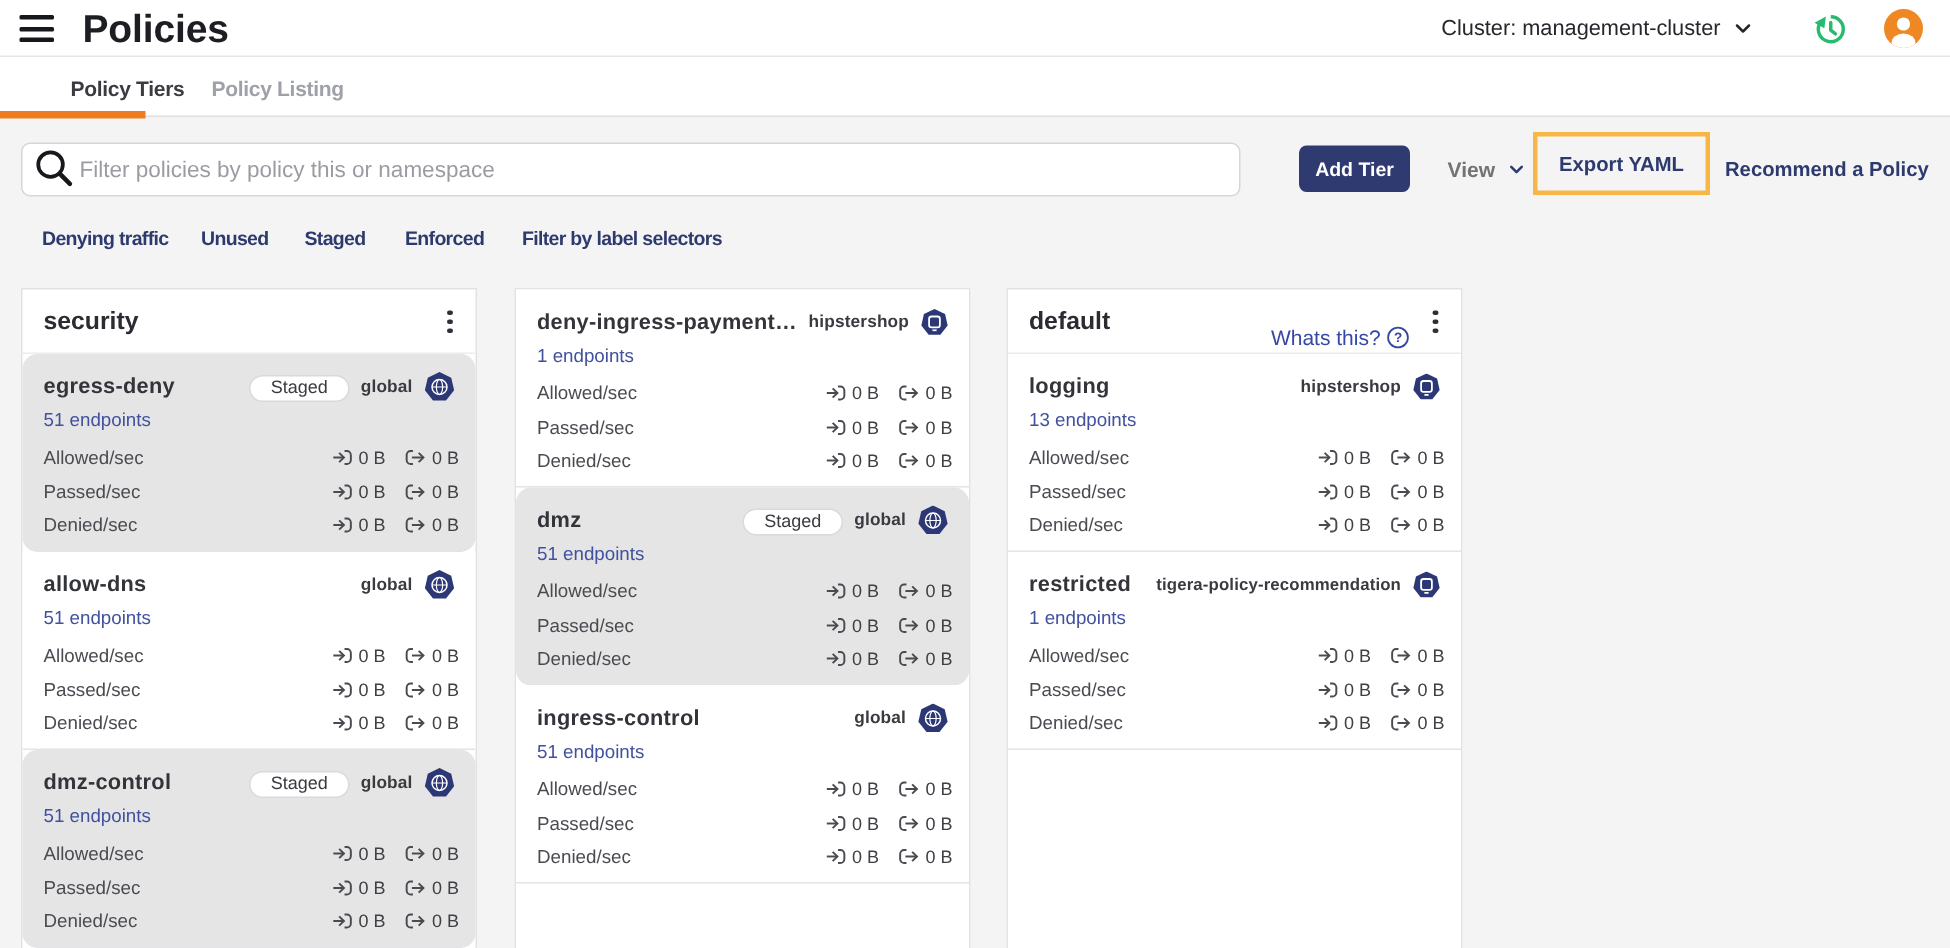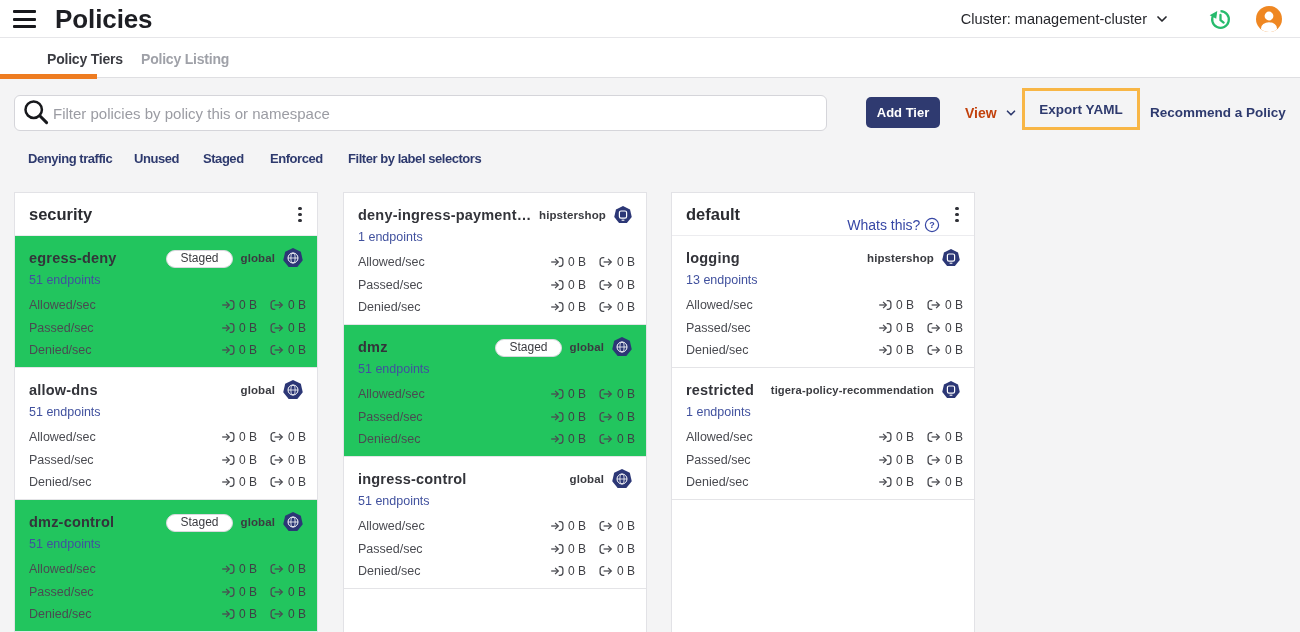--- a/index.html
+++ b/index.html
@@ -14,35 +14,35 @@
 
 .tabs { position:absolute; left:0; top:38px; width:1300px; height:40px; background:#fff; border-bottom:1px solid #dfdfe2; }
 .tab1 { position:absolute; left:14px; top:13px; font-size:14px; font-weight:bold; color:#3b3c42; letter-spacing:-0.2px;margin-left:33px; }
 .tab2 { position:absolute; left:115px; top:13px; font-size:14px; font-weight:bold; color:#9fa1a8; letter-spacing:-0.2px;margin-left:26px; }
 .tabline { position:absolute; left:0; bottom:-2px; width:97px; height:5px; background:#ee7c21; }
 
 .search { position:absolute; left:14px; top:95px; width:813px; height:36px; background:#fff; border:1px solid #d5d5da; border-radius:6px; }
 .search .mag { position:absolute; left:9px; top:4px; }
 .search .ph { position:absolute; left:38px; top:9px; font-size:15px; color:#9b9ca3; }
 .addtier { position:absolute; left:866px; top:97px; width:74px; height:31px; background:#2f3a70; border-radius:5px; color:#fff; font-size:13px; font-weight:bold; display:flex; align-items:center; justify-content:center; }
-.viewbtn { position:absolute; left:965px; top:105px; font-size:14px; font-weight:bold; color:#c2410c; display:flex; align-items:center; gap:7px; }
+.viewbtn { position:absolute; left:965px; top:105px; font-size:14px; font-weight:bold; color:#737373; display:flex; align-items:center; gap:7px; }
 .export { position:absolute; left:1022px; top:88px; width:118px; height:42px; border:3.5px solid #f8b646; display:flex; align-items:center; justify-content:center; font-size:13.5px; font-weight:bold; color:#2e3a6e; }
 .recommend { position:absolute; left:1150px; top:105px; font-size:13.5px; font-weight:bold; color:#2e3a6e; white-space:nowrap; }
 .filters { position:absolute; left:0; top:151px; width:1300px; height:18px; }
 .filters span { position:absolute; font-size:13px; font-weight:bold; color:#2e3a6e; letter-spacing:-0.45px; }
 
 .tier { position:absolute; top:192px; width:304px; height:448px; background:#fff; border:1px solid #e2e2e6; }
 .thead { position:relative; height:43px; border-bottom:1px solid #ececef; }
 .ttitle { position:absolute; left:14px; top:12px; font-size:16.5px; font-weight:bold; color:#2b2c31; }
 .thr { position:absolute; right:10px; top:0; height:43px; display:flex; align-items:center; gap:10px; }
 .whats { font-size:14px; color:#3747a5; display:flex; align-items:center;margin-top:20px; }
 .kebab { display:flex; flex-direction:column; gap:2.6px; padding:4px 5px; }
 .kebab i { width:3.6px; height:3.6px; border-radius:50%; background:#2f3036; }
 .card { position:relative; height:132px; background:#fff; border-bottom:1px solid #e4e4e7; }
-.card.gray { background:#22c55e; }
+.card.gray { background:#e5e5e5;border-radius:10px; }
 .trow { position:absolute; left:14px; right:14px; top:11px; height:21px; display:flex; align-items:center; justify-content:space-between; }
 .pname { font-size:14.5px; font-weight:bold; color:#33343a; letter-spacing:0.2px; white-space:nowrap; overflow:hidden; text-overflow:ellipsis; }
 .tright { display:flex; align-items:center; gap:8px; margin-left:auto; }
 .pill { background:#fff; border:1px solid #d9d9de; border-radius:9px; font-size:12px; color:#3a3b40; padding:1px 13px 2px; line-height:13px; position:relative; top:1px; }
 .nslabel { font-size:11.5px; font-weight:bold; color:#3a3b40; letter-spacing:0.1px; }
 .endpoints { position:absolute; left:14px; top:37px; font-size:12.5px; color:#41519e; }
 .mrow { position:absolute; left:14px; right:11px; height:16px; display:flex; align-items:center; justify-content:space-between; }
 .mrow.r1 { top:61px; }
 .mrow.r2 { top:83.5px; }
 .mrow.r3 { top:106px; }

